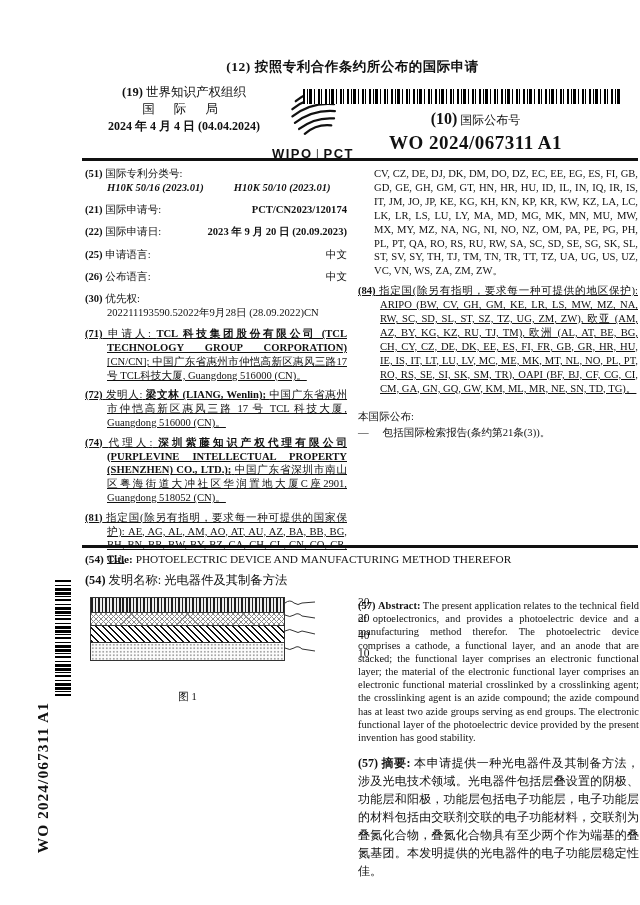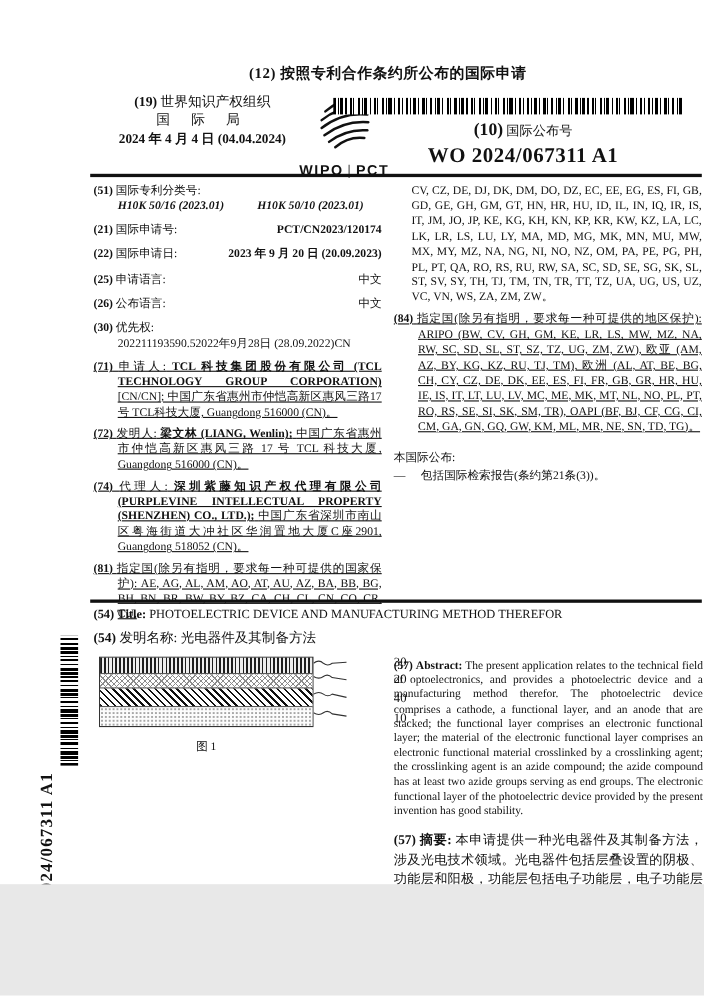--- a/index.html
+++ b/index.html
@@ -1,16 +1,16 @@
 <!DOCTYPE html>
 <html><head>
 <meta charset="utf-8">
 <style>
   html,body{margin:0;padding:0;background:#e8e8e8;}
-  #page{position:relative;width:640px;height:804px;background:#ffffff;margin:0 auto;
+  #page{position:relative;width:640px;height:905px;background:#ffffff;margin:0 auto;
         font-family:"Liberation Serif","DejaVu Serif",serif;color:#111;overflow:hidden;}
 
   
   .pub-type{position:absolute;top:58px;left:80px;width:545px;text-align:center;
             font-size:13.5px;font-weight:bold;letter-spacing:.5px;}
   .org-block{position:absolute;top:84px;left:84px;width:200px;text-align:center;
              font-size:12.5px;line-height:17px;}
   .org-bureau{letter-spacing:8px;}
   .pubdate-label{margin-top:3px;}
   .pubdate-value{font-weight:bold;font-size:12px;}
@@ -69,21 +69,21 @@
   .layer-20{height:12px;background-color:#fff;background-image:
       repeating-linear-gradient(45deg,#8a8a8a 0 .8px,transparent .8px 3.6px),
       repeating-linear-gradient(-45deg,#8a8a8a 0 .8px,transparent .8px 3.6px);}
   .layer-40{height:16px;background:repeating-linear-gradient(45deg,#101010 0 1.6px,#fff 1.6px 4.6px);}
   .layer-10{height:17px;background-color:#fcfcfc;background-image:radial-gradient(#9a9a9a .6px,transparent .75px);
             background-size:3.5px 3.5px;}
   .fig-leaders{position:absolute;left:195px;top:-2px;}
   .fig-label{position:absolute;left:228px;font-size:11.5px;margin-left:40px;}
   .fig-label.l30{top:-1px;} .fig-label.l20{top:15px;}
   .fig-label.l40{top:32px;} .fig-label.l10{top:50px;}
-  .fig-caption{width:195px;text-align:center;font-size:10.5px;margin-top:11px;}
+  .fig-caption{width:195px;text-align:center;font-size:10.5px;margin-top:29px;}
 
   
   .abs-col{position:absolute;top:599px;left:358px;width:281px;}
   .abs-en{margin:0 0 10px 0;font-size:10.45px;line-height:13.2px;text-align:justify;}
   .abs-zh{margin:0;font-size:12px;line-height:18px;text-align:justify;}
 </style>
 </head>
 <body>
 
 <div id="page">

